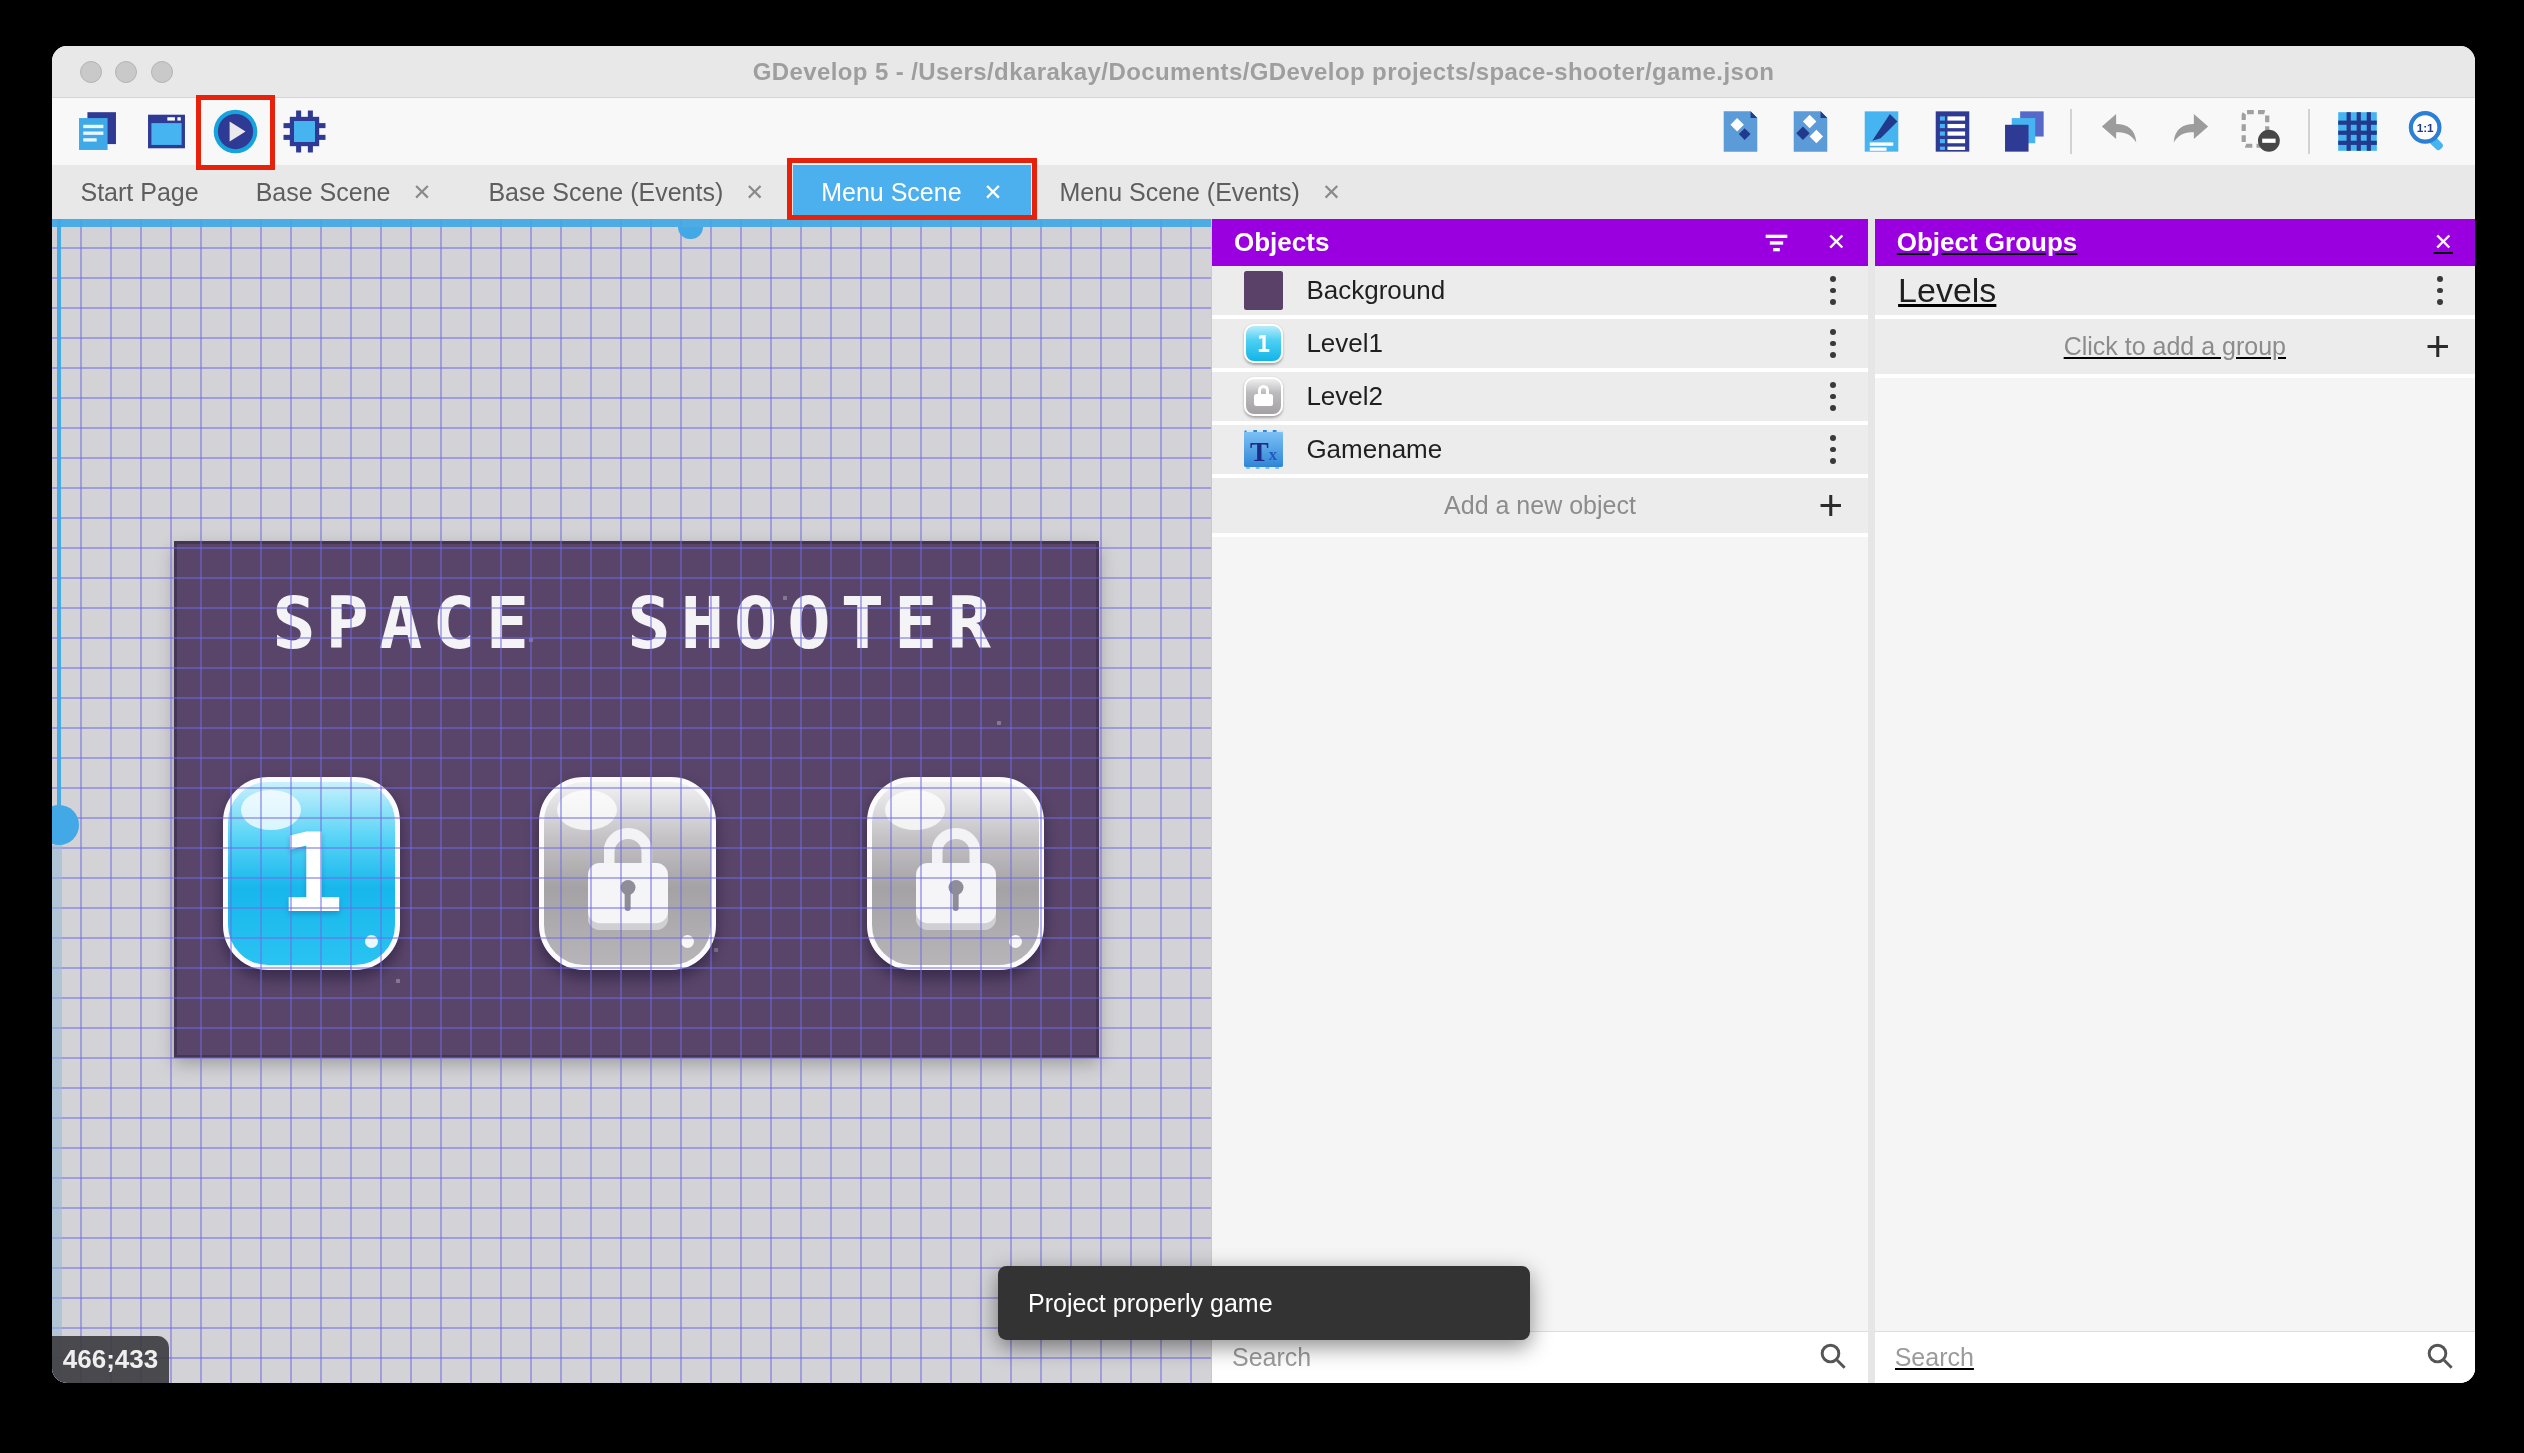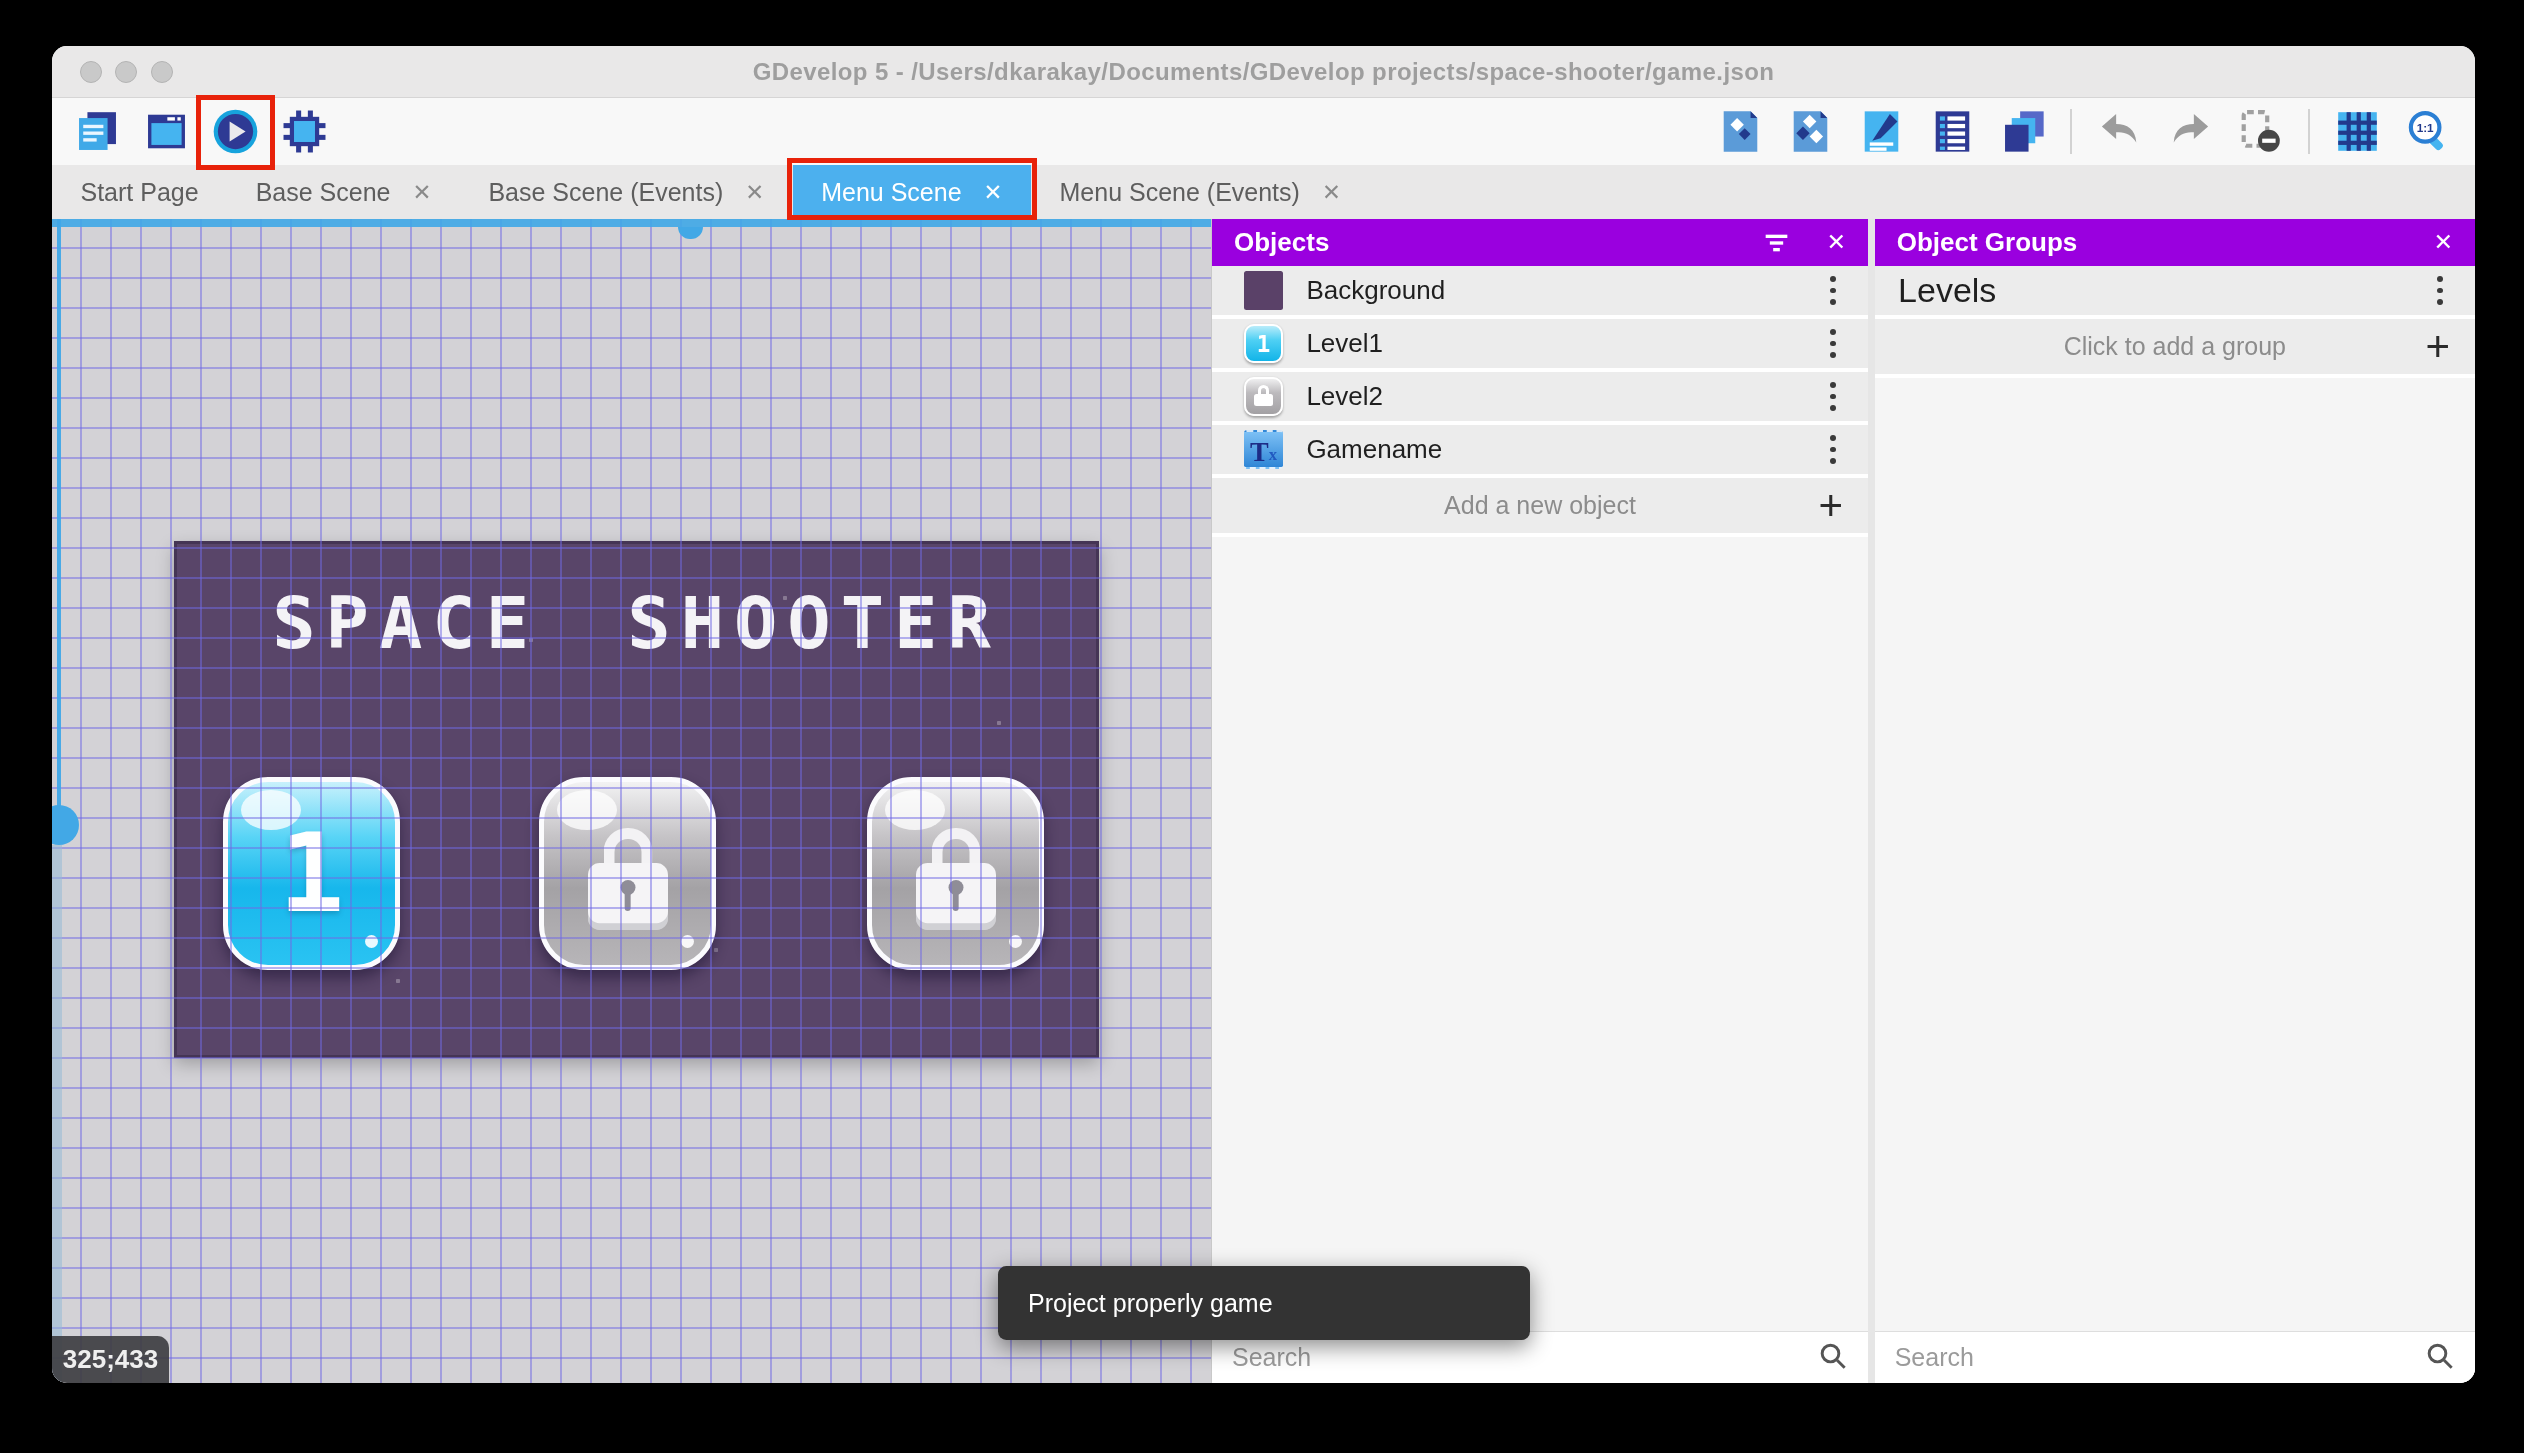--- a/index.html
+++ b/index.html
@@ -86,21 +86,21 @@
   .edge-left-bottom { position:absolute; left:0; top:626px; width:10px; bottom:0; background:rgba(150,185,215,0.55); z-index:4; }
 
   .coord-badge { position:absolute; left:0; bottom:0; width:117px; height:47px; z-index:6;
                  background:rgba(62,62,66,0.92); color:#efefef; font-size:26px; font-weight:700;
                  display:flex; align-items:center; justify-content:center; border-radius:0 11.7px 0 0; }
 
   
   .panel-gap { width:6.7px; background:#e6e6e6; flex:0 0 auto; }
   .panel { display:flex; flex-direction:column; background:#f5f5f5; min-height:0; }
   .panel.objects { width:657px; flex:0 0 auto; border-left:1.7px solid #c9c9c9; }
-  .panel.groups { flex:1; }
+  .panel.groups { flex:1;text-decoration:underline; }
   .panel-header { height:47px; flex:0 0 auto; background:#9a00df; color:#fff; display:flex;
                   align-items:center; padding:0 22px; }
   .ph-title { font-size:26px; font-weight:700; }
   .ph-actions { margin-left:auto; display:flex; align-items:center; gap:37px; }
   .close-x { font-size:23.4px; color:#fff; cursor:pointer; line-height:1; }
   .filter-icon { cursor:pointer; display:flex; }
 
   .obj-row { height:53px; flex:0 0 auto; background:#ececec; border-bottom:4.2px solid #fff;
              display:flex; align-items:center; padding-left:32px; cursor:pointer; }
   .obj-label { font-size:26px; color:#1f1f1f; margin-left:23.4px; }
@@ -353,21 +353,21 @@
         </div>
 
         <div class="grid-overlay"></div>
 
         <div class="edge-top"></div>
         <div class="edge-top-handle"></div>
         <div class="edge-left-top"></div>
         <div class="edge-left-handle"></div>
         <div class="edge-left-bottom"></div>
 
-        <div class="coord-badge">325;433</div>
+        <div class="coord-badge">466;433</div>
       </div>
 
       <div class="panel objects">
         <div class="panel-header">
           <span class="ph-title">Objects</span>
           <span class="ph-actions">
             <span class="filter-icon">
               <svg width="25" height="22" viewBox="0 0 30 26">
                 <rect x="2" y="3" width="26" height="4" fill="#fff"></rect>
                 <rect x="7" y="11" width="16" height="4" fill="#fff"></rect>

